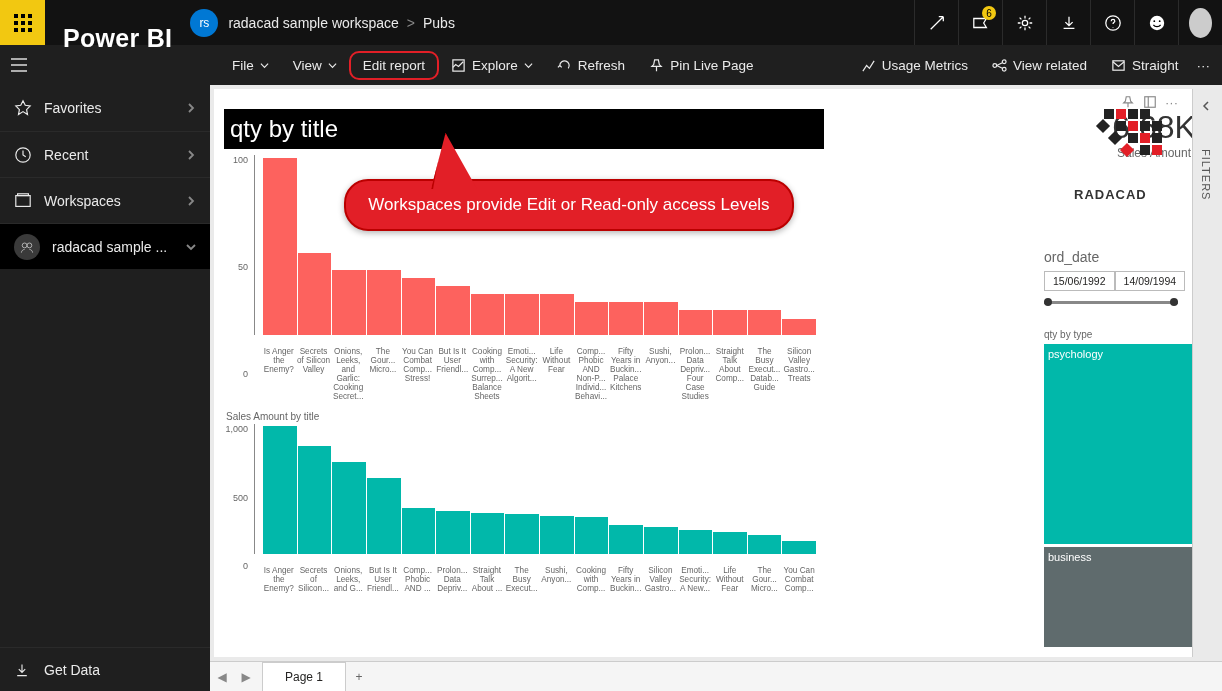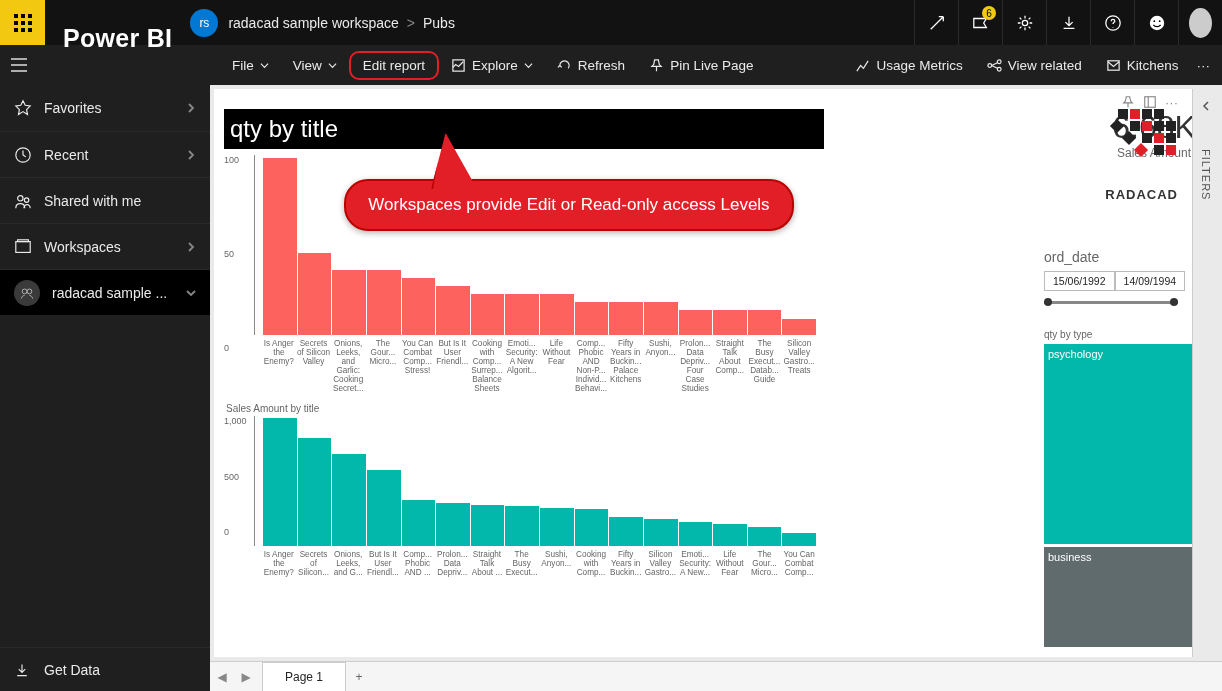--- a/index.html
+++ b/index.html
@@ -63,32 +63,32 @@
   .filters-tab{position:absolute;top:0;right:0;width:26px;height:100%;background:#eaeaea;border-left:1px solid #ccc;display:flex;align-items:flex-start;justify-content:center;}
   .filters-tab span{writing-mode:vertical-rl;font-size:11px;letter-spacing:1px;color:#555;padding-top:60px;}
   .visual-header{position:absolute;top:6px;right:40px;display:flex;gap:8px;}
   .visual-header svg{width:14px;height:14px;stroke:#888;fill:none;stroke-width:1.3;}
 
   
   .chart-title-bar{background:#000;color:#fff;text-align:left;font-size:24px;padding:6px;margin:20px 0 6px 0;}
   .chart1,.chart2{position:relative;}
   .bars{display:flex;align-items:flex-end;height:180px;padding:0 8px;gap:1px;border-left:1px solid #888;margin-left:30px;}
   .bars .bar{flex:1;}
-  .yticks{position:absolute;left:0;top:0;bottom:40px;width:28px;font-size:9px;color:#666;display:flex;flex-direction:column;justify-content:space-between;align-items:flex-start;padding-right:4px;}
-  .xticks{display:flex;padding:4px 8px 0 8px;gap:1px;margin-left:30px;}
+  .yticks{position:absolute;left:0;top:0;bottom:22px;width:28px;font-size:9px;color:#666;display:flex;flex-direction:column;justify-content:space-between;align-items:flex-end;padding-right:4px;}
+  .xticks{display:flex;padding:12px 8px 0 8px;gap:1px;margin-left:30px;}
   .xticks div{flex:1;font-size:8.2px;color:#666;text-align:center;line-height:1.1;word-break:break-word;}
   .chart2 .bars{height:130px;}
   .chart2-title{font-size:10px;color:#666;margin:10px 0 2px 2px;}
 
   .left-charts{position:absolute;left:10px;top:0;width:600px;}
 
   .kpi{position:absolute;left:840px;top:20px;width:200px;text-align:center;}
   .kpi .big{font-size:32px;font-weight:300;color:#333;}
   .kpi .lbl{font-size:12px;color:#666;}
-  .logo{position:absolute;right:40px;top:20px;width:120px;text-align:right;}
+  .logo{position:absolute;right:24px;top:20px;width:120px;text-align:left;}
   .logo svg rect{ }
   .logo .txt{font-size:13px;font-weight:600;letter-spacing:1px;color:#333;margin-top:4px;}
 
   .slicer{position:absolute;left:830px;top:160px;right:40px;}
   .slicer .hdr{font-size:14px;color:#666;margin-bottom:6px;}
   .slicer .dates{display:flex;margin-bottom:10px;}
   .slicer .dates span{font-size:10.5px;border:1px solid #bbb;padding:3px 8px;}
   .slicer .track{height:3px;background:#888;position:relative;}
   .slicer .dot{width:8px;height:8px;border-radius:50%;background:#333;position:absolute;top:-3px;}
 
@@ -237,21 +237,21 @@
           <circle cx="13" cy="12" r="2"></circle>
           <path d="M5 8l6-3M5 8l6 3"></path>
         </svg>
         <span>View related</span>
       </div>
     <div class="cmd">
         <svg viewBox="0 0 16 16">
           <rect x="2" y="3" width="12" height="10"></rect>
           <path d="M2 4l6 5 6-5"></path>
         </svg>
-        <span>Kitchens</span>
+        <span>Straight</span>
       </div>
     <div class="cmd" style="padding:7px 6px">···</div>
   </div>
 </div>
 
 <div class="body">
 
   <div class="sidebar">
     <div class="side-item">
       <svg class="icon" viewBox="0 0 20 20">
@@ -264,28 +264,20 @@
     </div>
     <div class="side-item">
       <svg class="icon" viewBox="0 0 20 20">
           <circle cx="10" cy="10" r="8"></circle>
           <path d="M10 5v5l3 2"></path>
         </svg>
       <span>Recent</span>
       <svg class="chev" viewBox="0 0 10 10">
           <path d="M3 1l4 4-4 4"></path>
         </svg>
-    </div>
-    <div class="side-item">
-      <svg class="icon" viewBox="0 0 20 20">
-          <circle cx="7" cy="7" r="3"></circle>
-          <circle cx="14" cy="9" r="2.5"></circle>
-          <path d="M2 18c0-3 2-5 5-5s5 2 5 5M11 18c0-2 1.5-4 3.5-4s3.5 2 3.5 4"></path>
-        </svg>
-      <span>Shared with me</span>
     </div>
     <div class="side-item">
       <svg class="icon" viewBox="0 0 20 20">
           <rect x="2" y="4" width="16" height="12"></rect>
           <rect x="4" y="2" width="12" height="2"></rect>
         </svg>
       <span>Workspaces</span>
       <svg class="chev" viewBox="0 0 10 10">
           <path d="M3 1l4 4-4 4"></path>
         </svg>

